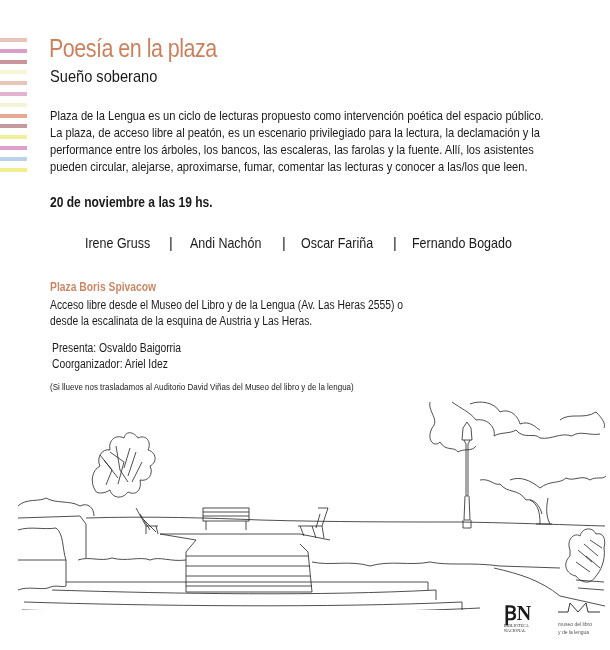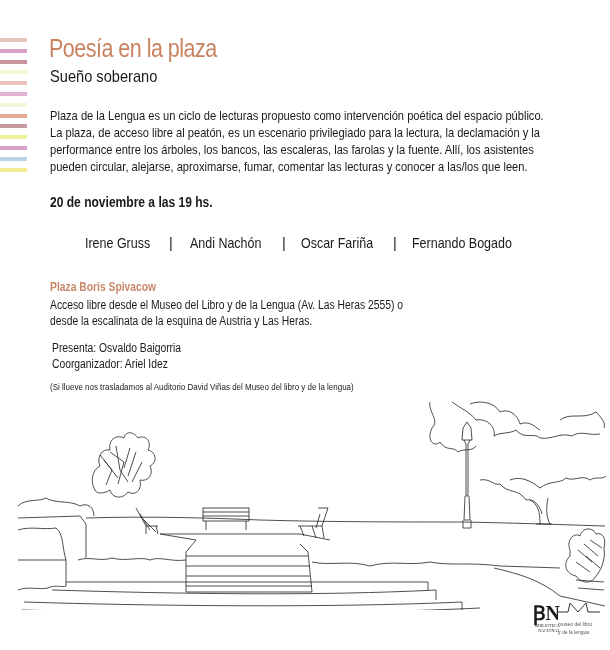--- a/index.html
+++ b/index.html
@@ -23,21 +23,21 @@
            transform: scaleX(0.86); transform-origin: left top; white-space: nowrap; }
   .access { position: absolute; left: 50px; top: 297px; font-size: 12px; line-height: 16px;
             transform: scaleX(0.86); transform-origin: left top; }
   .access p { margin: 0; white-space: nowrap; }
   .credits { position: absolute; left: 52px; top: 340px; font-size: 12px; line-height: 16px;
              transform: scaleX(0.86); transform-origin: left top; }
   .credits p { margin: 0; white-space: nowrap; }
   .note { position: absolute; left: 50px; top: 381px; font-size: 9.5px;
           transform: scaleX(0.84); transform-origin: left top; white-space: nowrap; }
   .illustration { position: absolute; left: 0; top: 400px; width: 610px; height: 210px; }
-  .logo-bn { position: absolute; left: 526px; top: 602px; width: 34px; height: 34px; text-align: right; }
+  .logo-bn { position: absolute; left: 504px; top: 602px; width: 34px; height: 34px; text-align: left; }
   .logo-bn .mono { font-family: "Liberation Serif", serif; font-size: 20px; font-weight: bold; line-height: 22px; }
   .logo-bn .lbl { font-family: "Liberation Serif", serif; font-size: 4px; line-height: 4.5px; letter-spacing: 0.1px; }
   .logo-ml { position: absolute; left: 558px; top: 600px; width: 42px; }
   .logo-ml .lbl { font-size: 5px; line-height: 5.5px; color: #555; margin-top: 2px; }
 </style>
 </head>
 <body>
 
 <div class="stripes" id="stripes">
     <div class="stripe" style="top: 0px; background: rgb(232, 197, 184);"></div>

